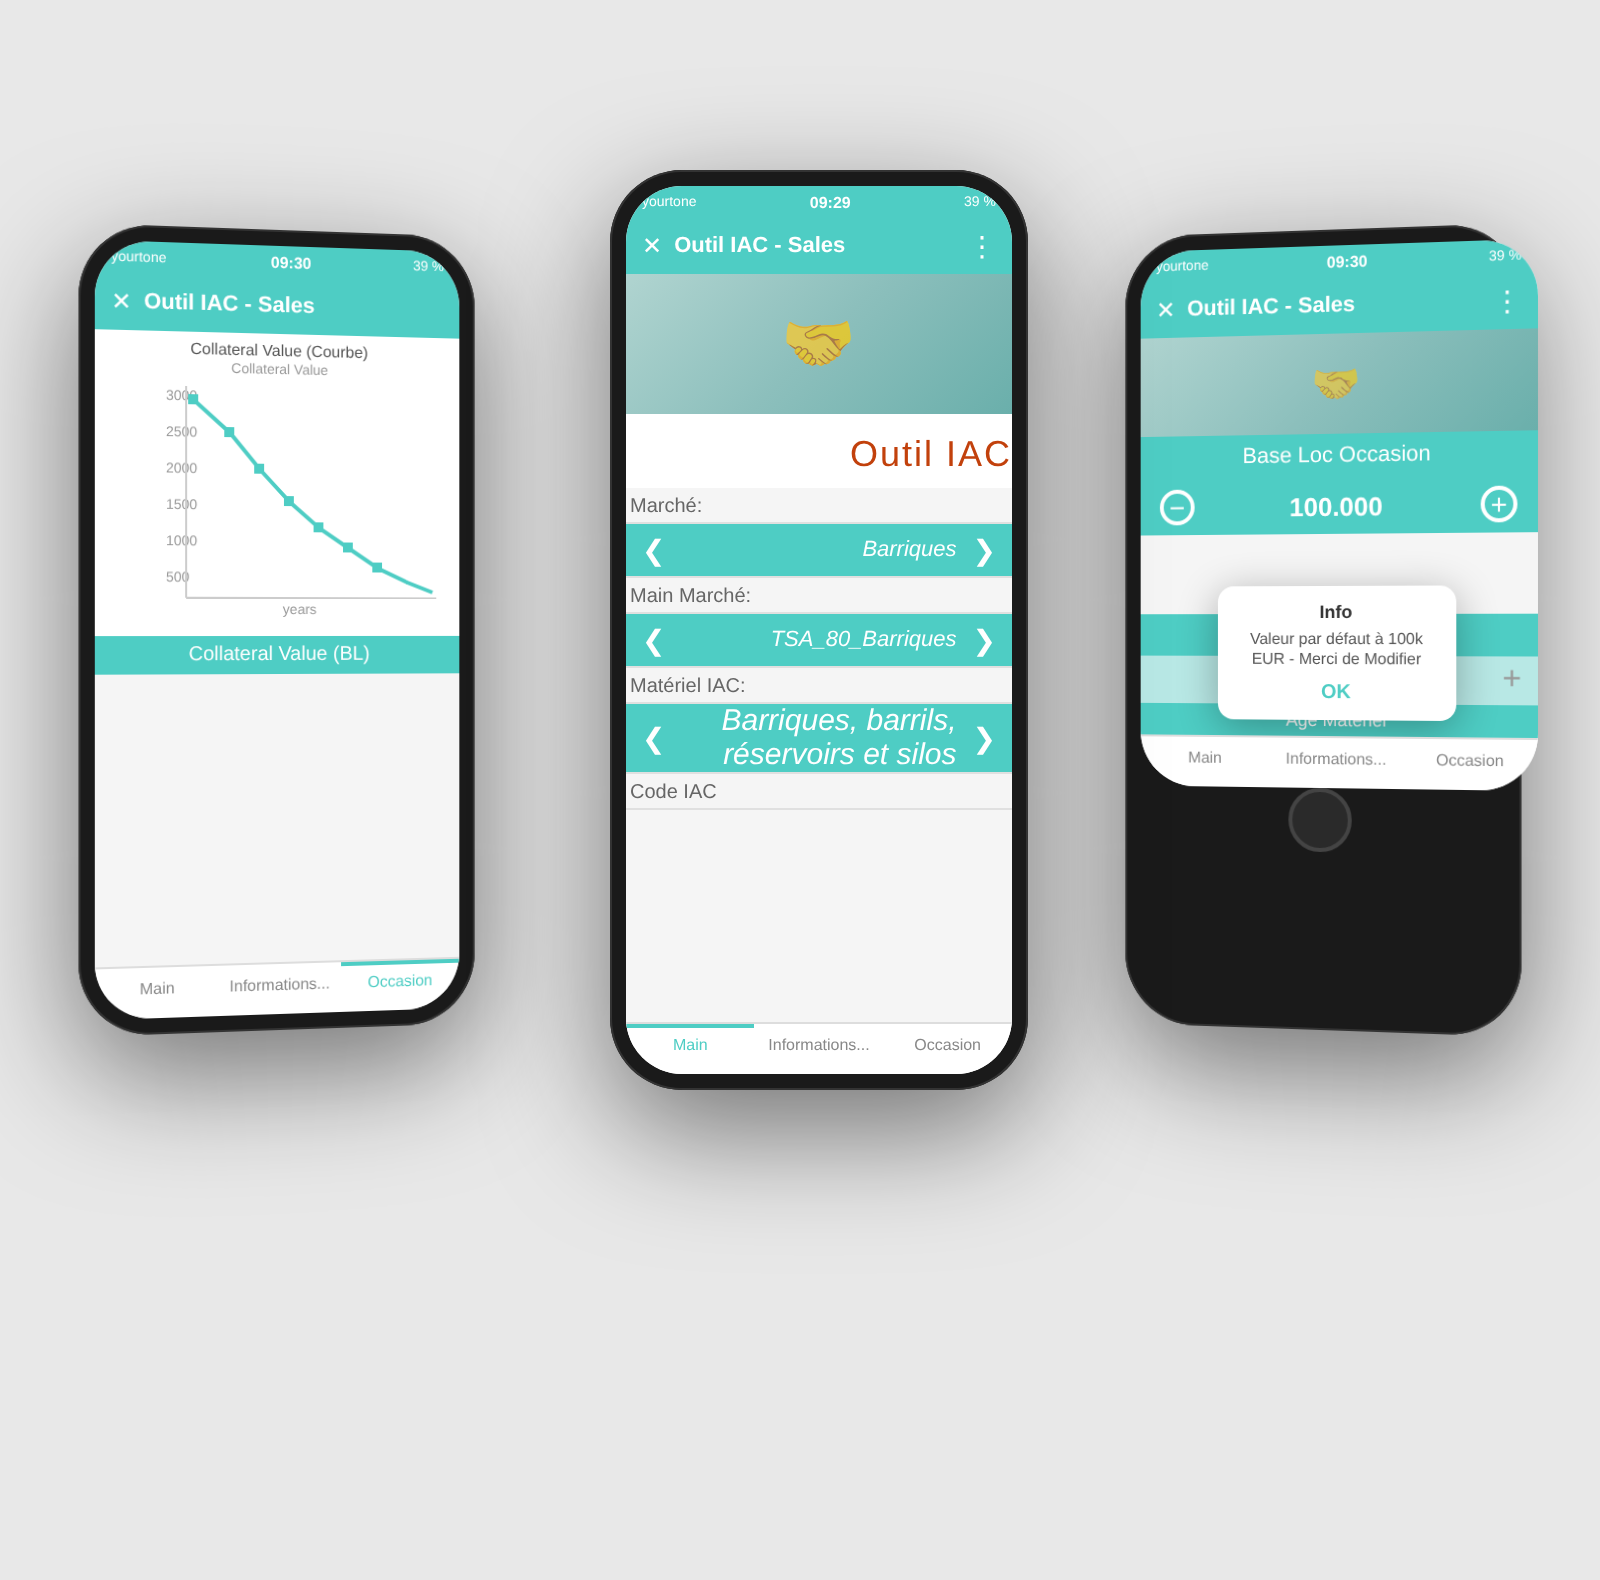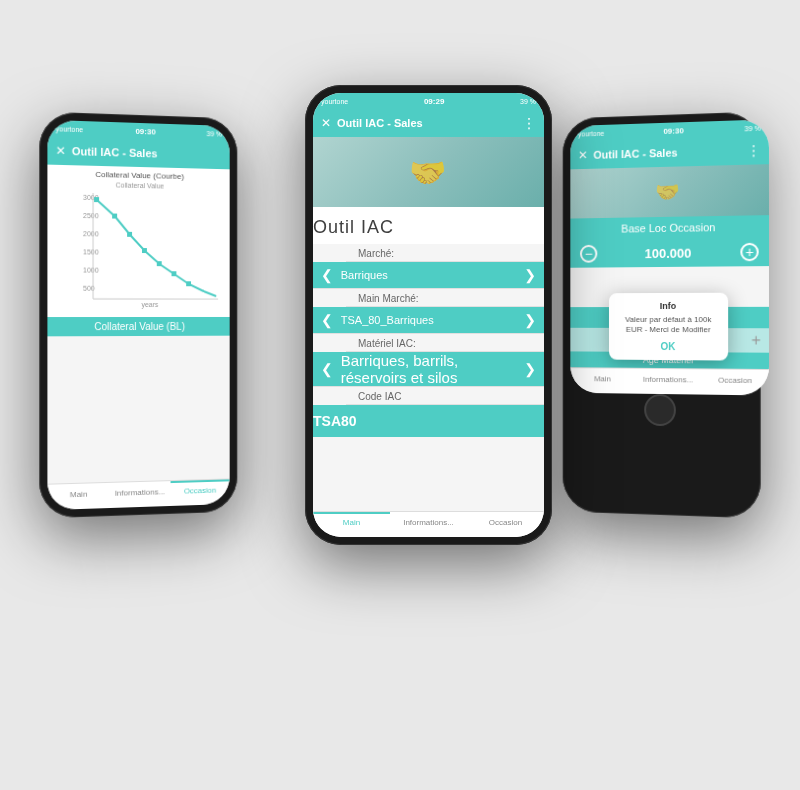--- a/index.html
+++ b/index.html
@@ -37,21 +37,21 @@
       width: 200px;
       height: 400px;
       left: 20px;
       top: 90px;
       z-index: 1;
       transform: perspective(800px) rotateY(8deg);
     }
 
     
     .phone-center {
-      width: 247px;
+      width: 209px;
       height: 460px;
       left: 285px;
       top: 60px;
       z-index: 3;
     }
 
     
     .phone-right {
       width: 200px;
       height: 400px;
@@ -130,58 +130,58 @@
       height: 50px;
     }
 
     .header-hands {
       opacity: 0.7;
       font-size: 30px;
     }
 
     
     .app-title {
-      text-align: left;
+      text-align: right;
       padding: 10px 0 6px;
       font-size: 18px;
-      color: #404040;
+      color: #c2410c;
       font-weight: 300;
       letter-spacing: 1px;
     }
 
     
     .field-label {
       font-size: 10px;
       color: #666;
-      padding: 4px 12px 2px;
+      padding: 4px 2px 2px;
       border-bottom: 1px solid #e0e0e0;
-      margin-left: 33px;
     }
 
     .field-row {
       display: flex;
       align-items: center;
       background: #4ecdc4;
       margin: 0;
       min-height: 26px;
     }
 
     .field-row .nav-arrow {
       color: white;
       font-size: 14px;
       padding: 0 8px;
       cursor: pointer;
     }
 
     .field-row .field-value {
       flex: 1;
-      text-align: left;
+      text-align: right;
       color: white;
       font-size: 11px;
       font-weight: 500;
+      font-style: italic;
     }
 
     
     .content {
       flex: 1;
       overflow: hidden;
       background: #f5f5f5;
     }
 
     
@@ -457,23 +457,20 @@
 
         <div class="field-label">Matériel IAC:</div>
         <div class="field-row">
           <span class="nav-arrow">❮</span>
           <span class="field-value" style="font-size:15px;">Barriques, barrils, réservoirs et silos</span>
           <span class="nav-arrow">❯</span>
         </div>
         <div class="divider"></div>
 
         <div class="field-label">Code IAC</div>
-        <div class="field-row" style="min-height:32px;">
-          <span class="field-value" style="font-size:14px; font-weight:600;">TSA80</span>
-        </div>
       </div>
 
       <div class="tab-bar">
         <div class="tab-item active">Main</div>
         <div class="tab-item">Informations...</div>
         <div class="tab-item">Occasion</div>
       </div>
     </div>
     <div class="home-button" style="width:36px;height:36px;"></div>
   </div>

